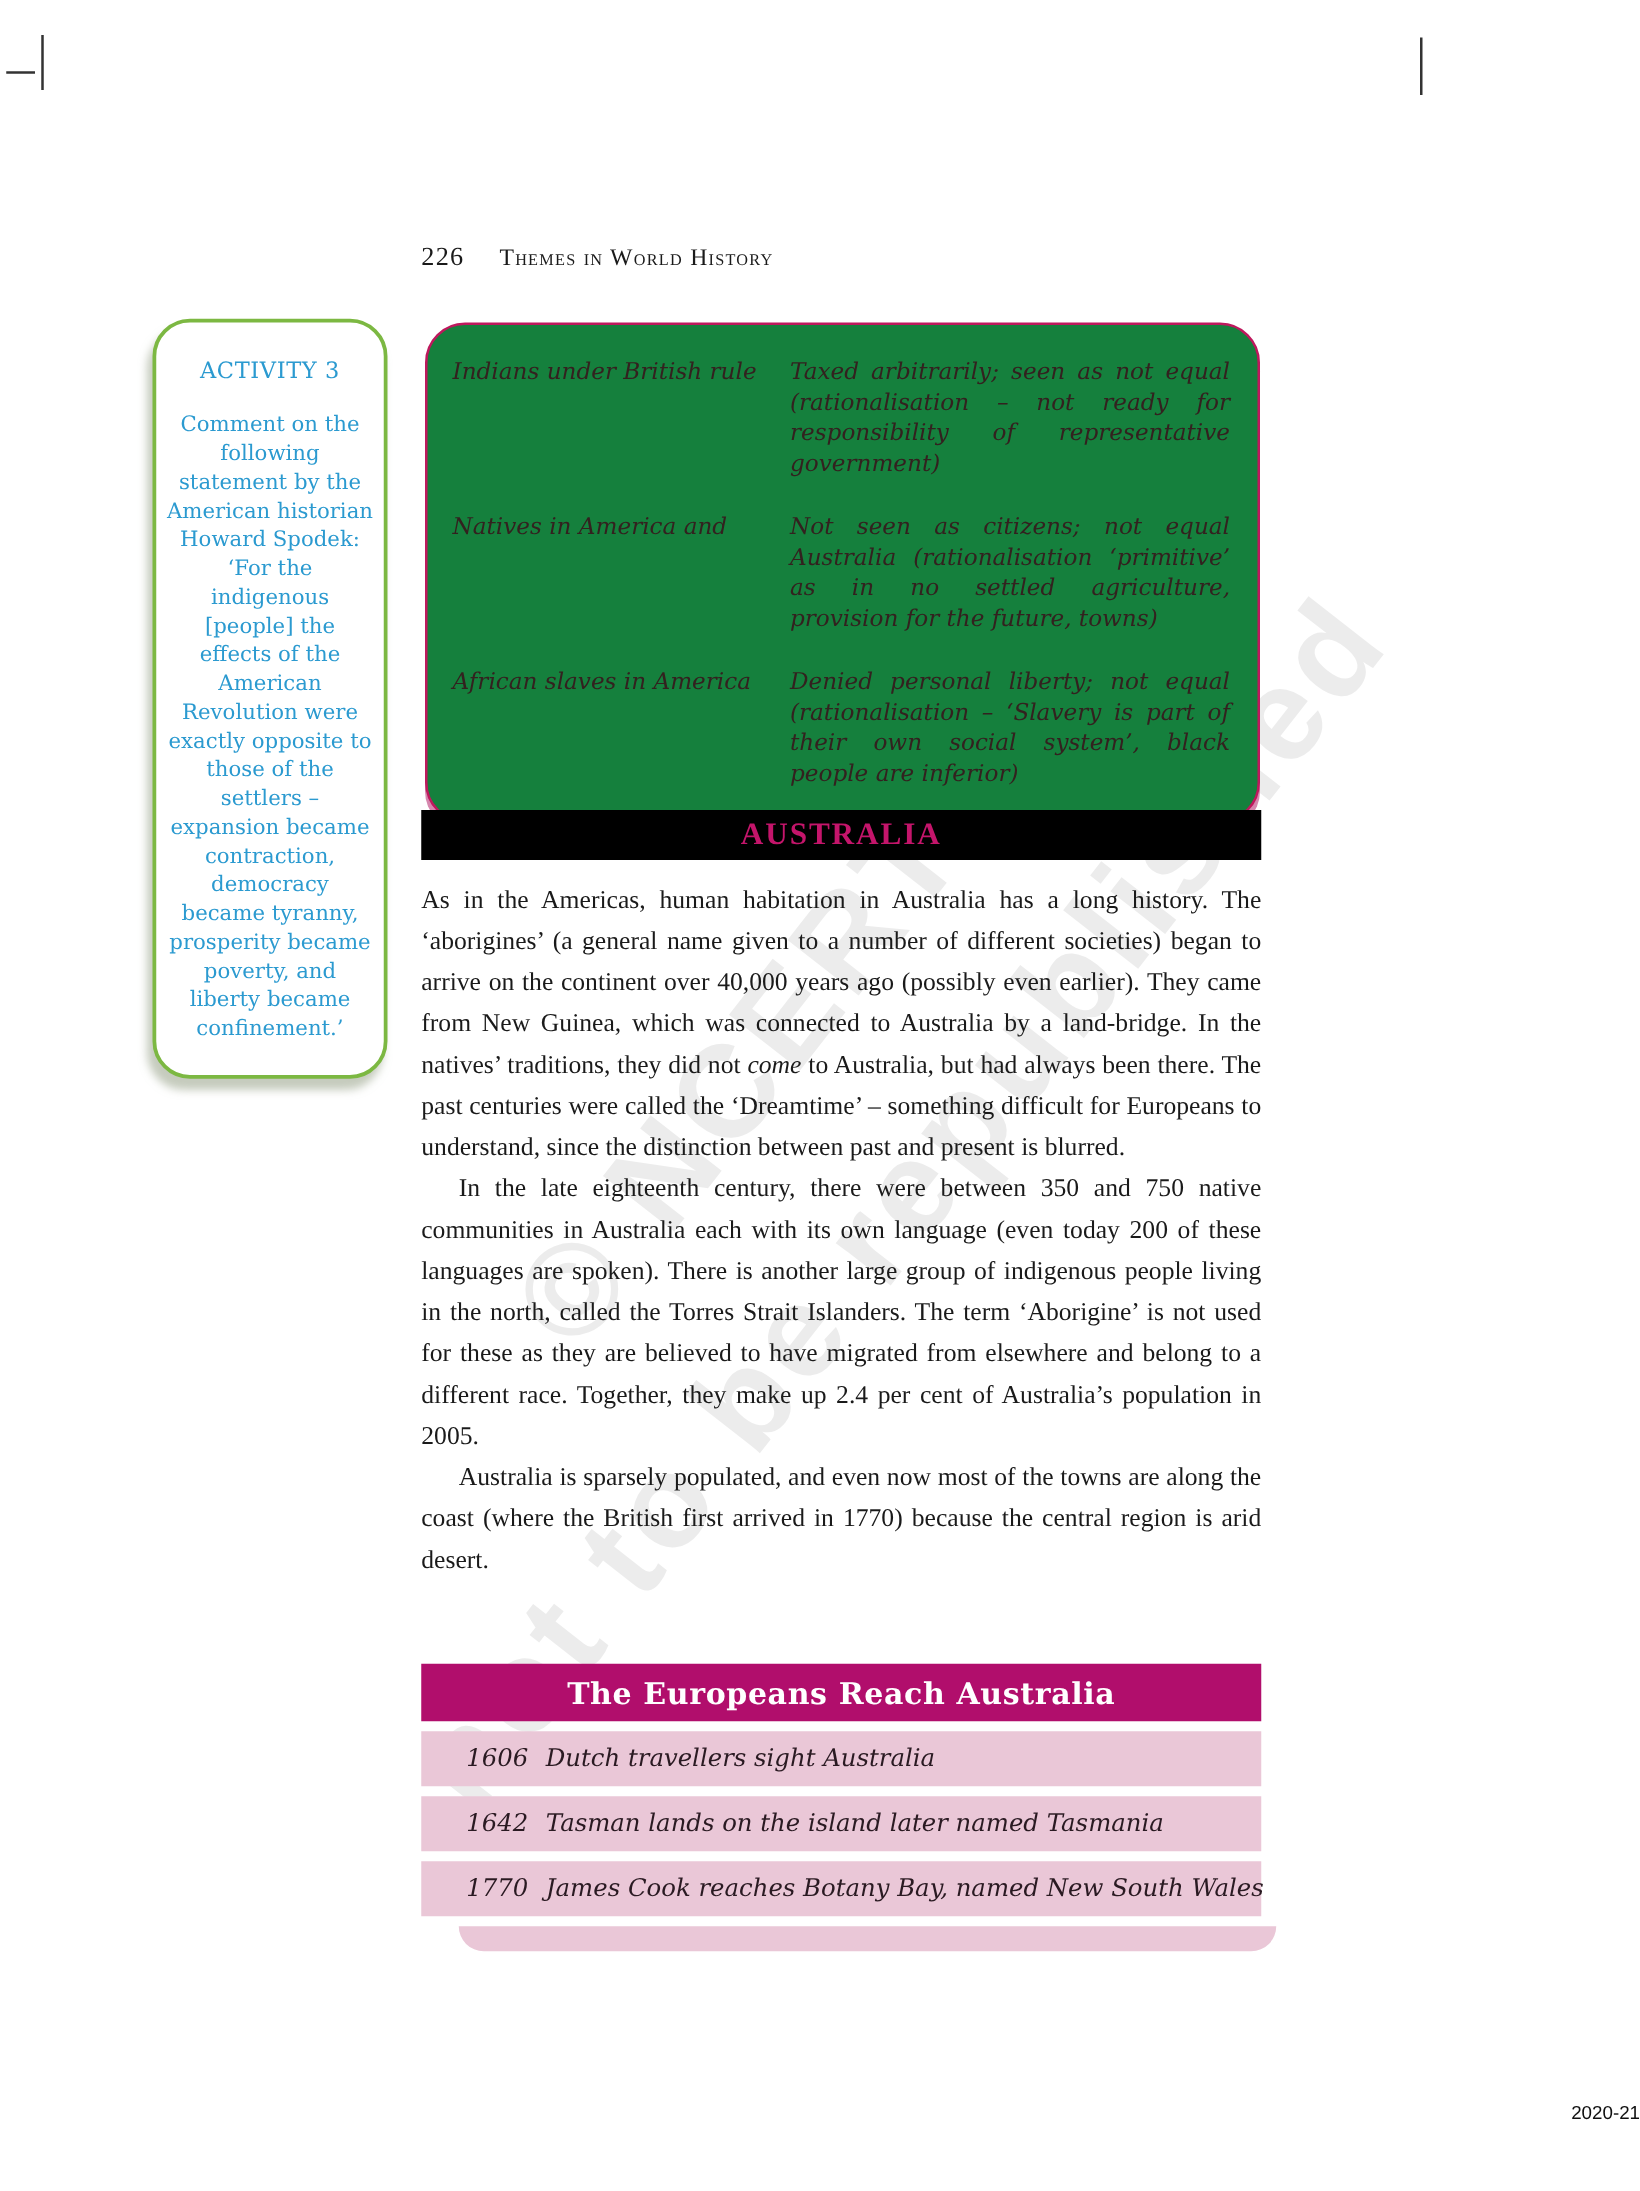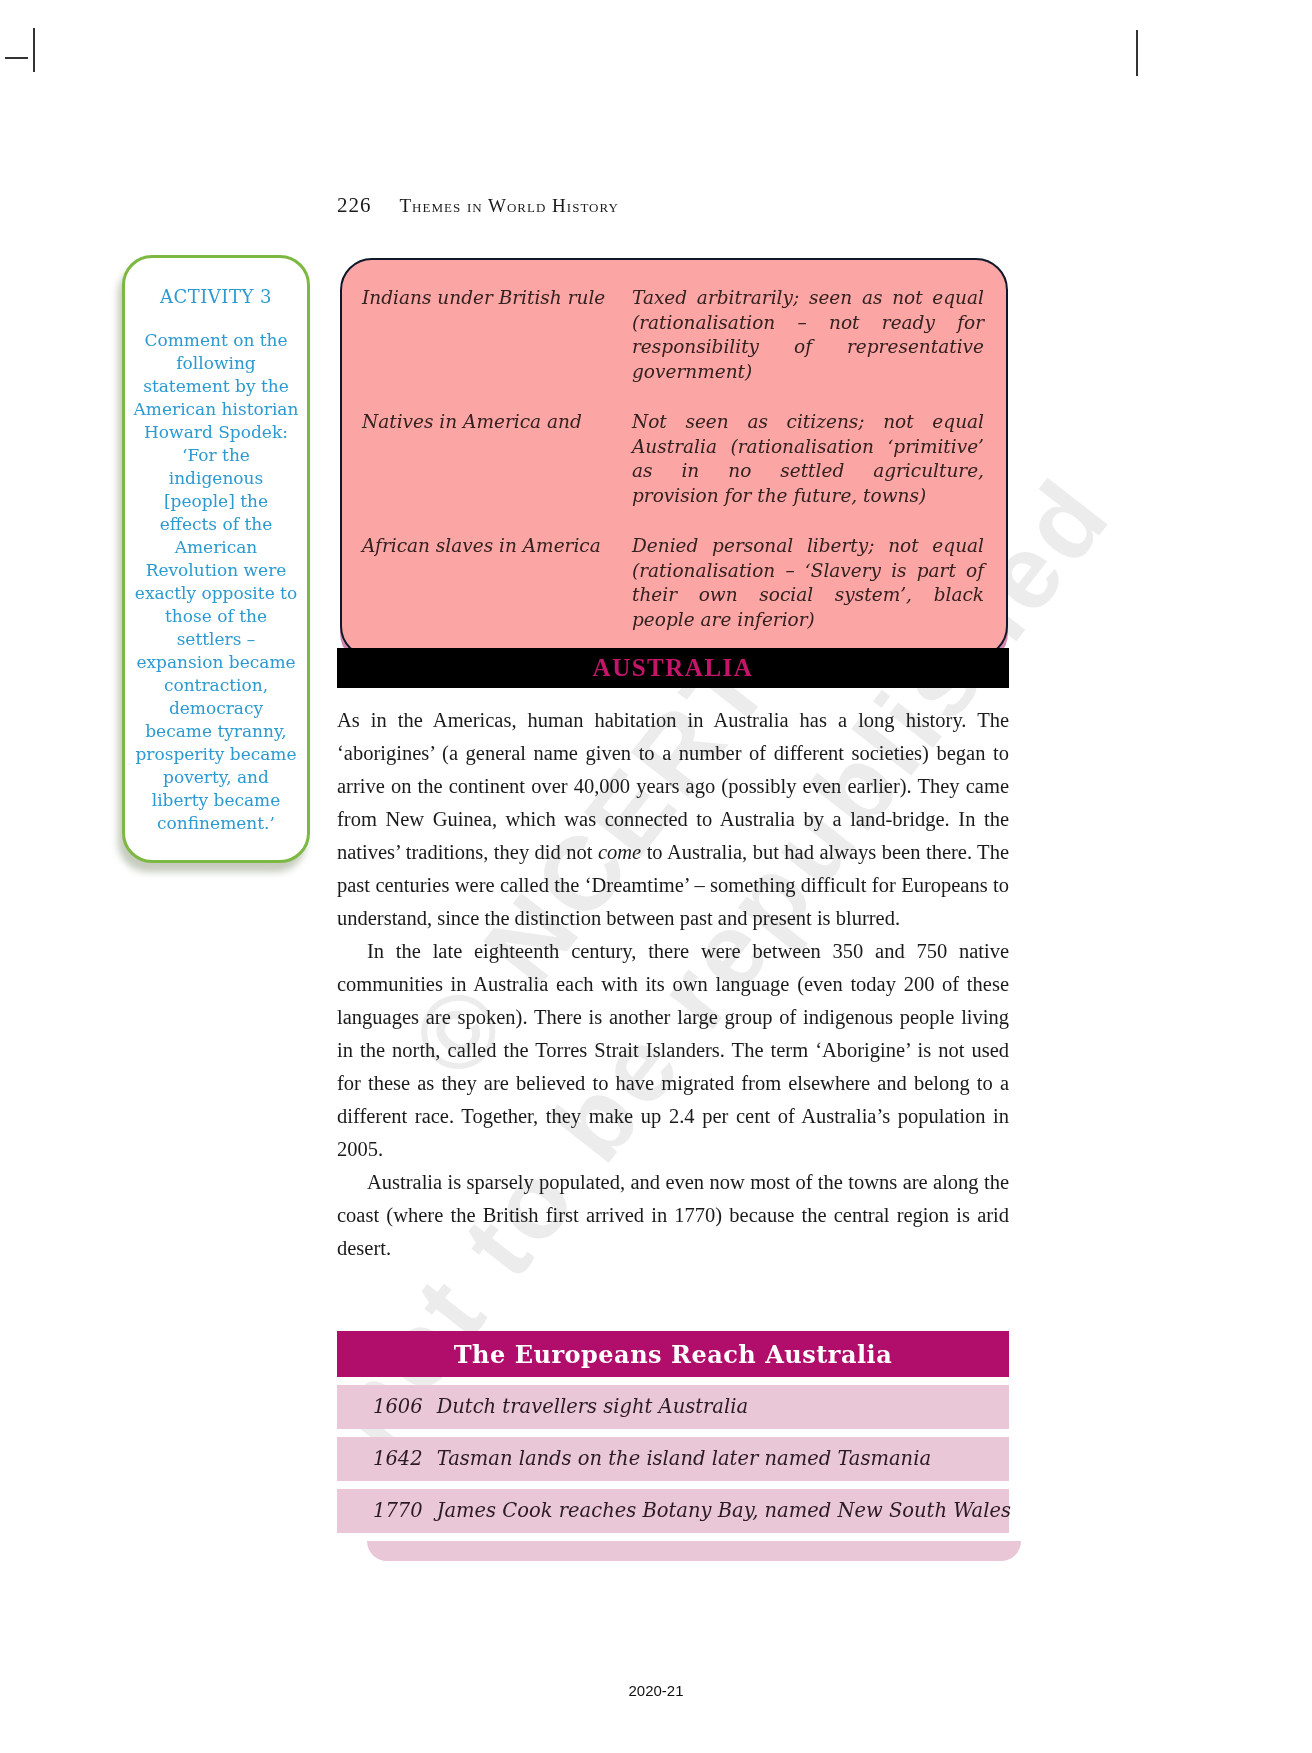--- a/index.html
+++ b/index.html
@@ -53,22 +53,22 @@
     font-family:"DejaVu Serif", serif;
     color:#2b9ad0;
   }
   .activity-title{font-size:18px;letter-spacing:.5px;margin-bottom:22px;}
   .activity-body{font-size:17px;line-height:23px;}
 
   
   .note-box{
     position:absolute;left:340px;top:258px;width:668px;
     box-sizing:border-box;
-    background:#fca5a5;
-    border:2px solid #0f172a;
+    background:#15803d;
+    border:2px solid #be185d;
     border-radius:32px;
     box-shadow:0 7px 0 #d687ae;
     padding:26px 22px 24px 20px;
   }
   .note-row{
     display:grid;
     grid-template-columns:250px 1fr;
     column-gap:20px;
     margin-bottom:26px;
     font-family:"DejaVu Serif", serif;
@@ -129,21 +129,21 @@
   }
   .timeline-row .year{margin-right:14px;}
   .timeline-foot{
     margin-top:8px;margin-left:30px;margin-right:-12px;
     height:20px;background:#eac7d7;
     border-radius:0 0 20px 20px;
   }
 
   .footer{
     position:absolute;left:0;top:1682px;width:100%;
-    text-align:center;
+    text-align:right;
     font-family:"Liberation Sans", sans-serif;
     font-size:15px;color:#111;
   }
 </style>
 </head>
 <body>
 
 <div class="page">
 
   <div class="crop tl-v"></div>

